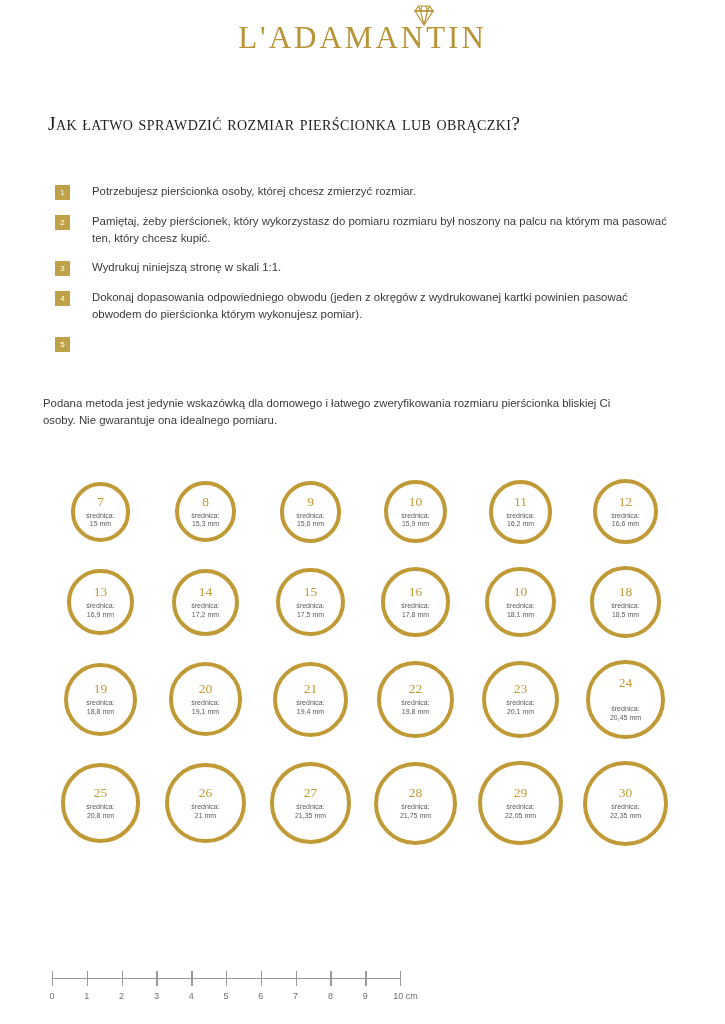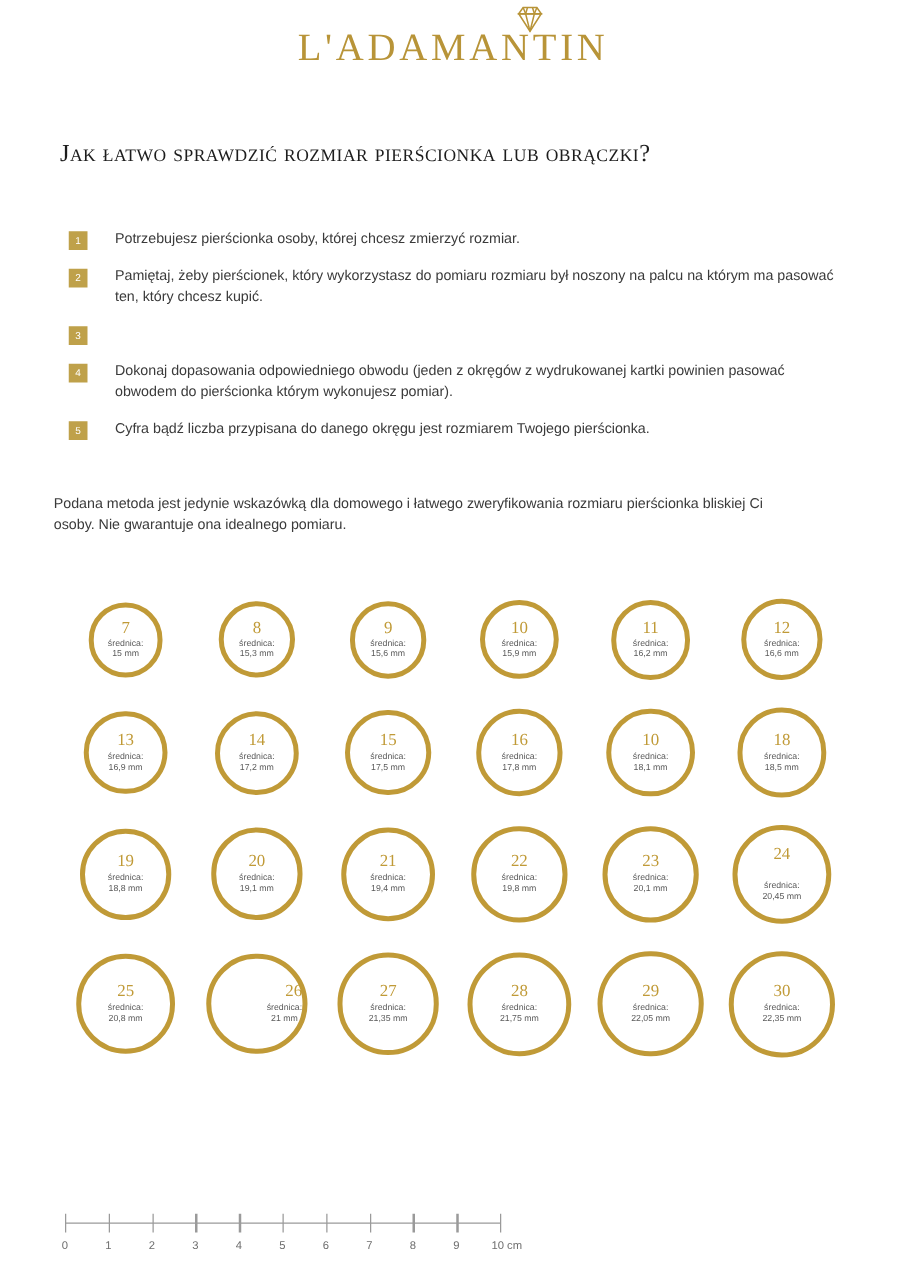--- a/index.html
+++ b/index.html
@@ -158,28 +158,28 @@
     <div class="step">
       <div class="step-badge">1</div>
       <div class="step-text">Potrzebujesz pierścionka osoby, której chcesz zmierzyć rozmiar.</div>
     </div>
     <div class="step">
       <div class="step-badge">2</div>
       <div class="step-text">Pamiętaj, żeby pierścionek, który wykorzystasz do pomiaru rozmiaru był noszony na palcu na którym ma pasować ten, który chcesz kupić.</div>
     </div>
     <div class="step">
       <div class="step-badge">3</div>
+      <div class="step-text">Wydrukuj niniejszą stronę w skali 1:1.</div>
     </div>
     <div class="step">
       <div class="step-badge">4</div>
       <div class="step-text">Dokonaj dopasowania odpowiedniego obwodu (jeden z okręgów z wydrukowanej kartki powinien pasować obwodem do pierścionka którym wykonujesz pomiar).</div>
     </div>
     <div class="step">
       <div class="step-badge">5</div>
-      <div class="step-text">Cyfra bądź liczba przypisana do danego okręgu jest rozmiarem Twojego pierścionka.</div>
     </div>
   </div>
 
   <div class="disclaimer">Podana metoda jest jedynie wskazówką dla domowego i łatwego zweryfikowania rozmiaru pierścionka bliskiej Ci osoby. Nie gwarantuje ona idealnego pomiaru.</div>
 
   <div class="grid" id="ring-grid">
       <div class="grid-row" style="height: 87.27px;">
         <div class="cell">
           <div class="ring" style="width: 59.75px; height: 59.75px; border-color: rgb(192, 154, 55);">
             <div class="ring-size">7</div>
@@ -294,21 +294,21 @@
         </div>
       </div>
       <div class="grid-row" style="height: 107.108px;">
         <div class="cell">
           <div class="ring" style="width: 79.76px; height: 79.76px; border-color: rgb(192, 154, 55);">
             <div class="ring-size">25</div>
             <div class="ring-diam"><span>średnica:</span><br><span>20,8 mm</span></div>
           </div>
         </div>
         <div class="cell">
-          <div class="ring" style="width: 80.45px; height: 80.45px; border-color: rgb(192, 154, 55); align-items: flex-end;">
+          <div class="ring" style="width: 80.45px; height: 80.45px; border-color: rgb(192, 154, 55);">
             <div class="ring-size">26</div>
             <div class="ring-diam"><span>średnica:</span><br><span>21 mm</span></div>
           </div>
         </div>
         <div class="cell">
           <div class="ring" style="width: 81.6575px; height: 81.6575px; border-color: rgb(192, 154, 55); align-items: center;">
             <div class="ring-size">27</div>
             <div class="ring-diam"><span>średnica:</span><br><span>21,35 mm</span></div>
           </div>
         </div>

